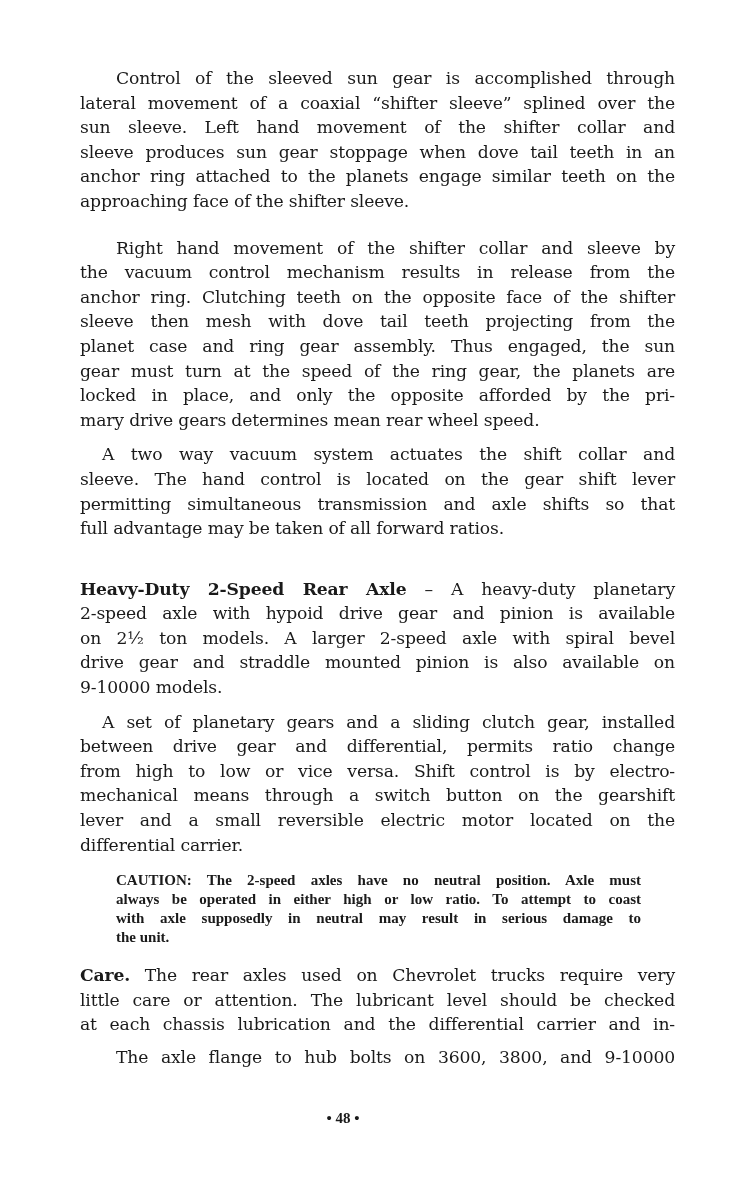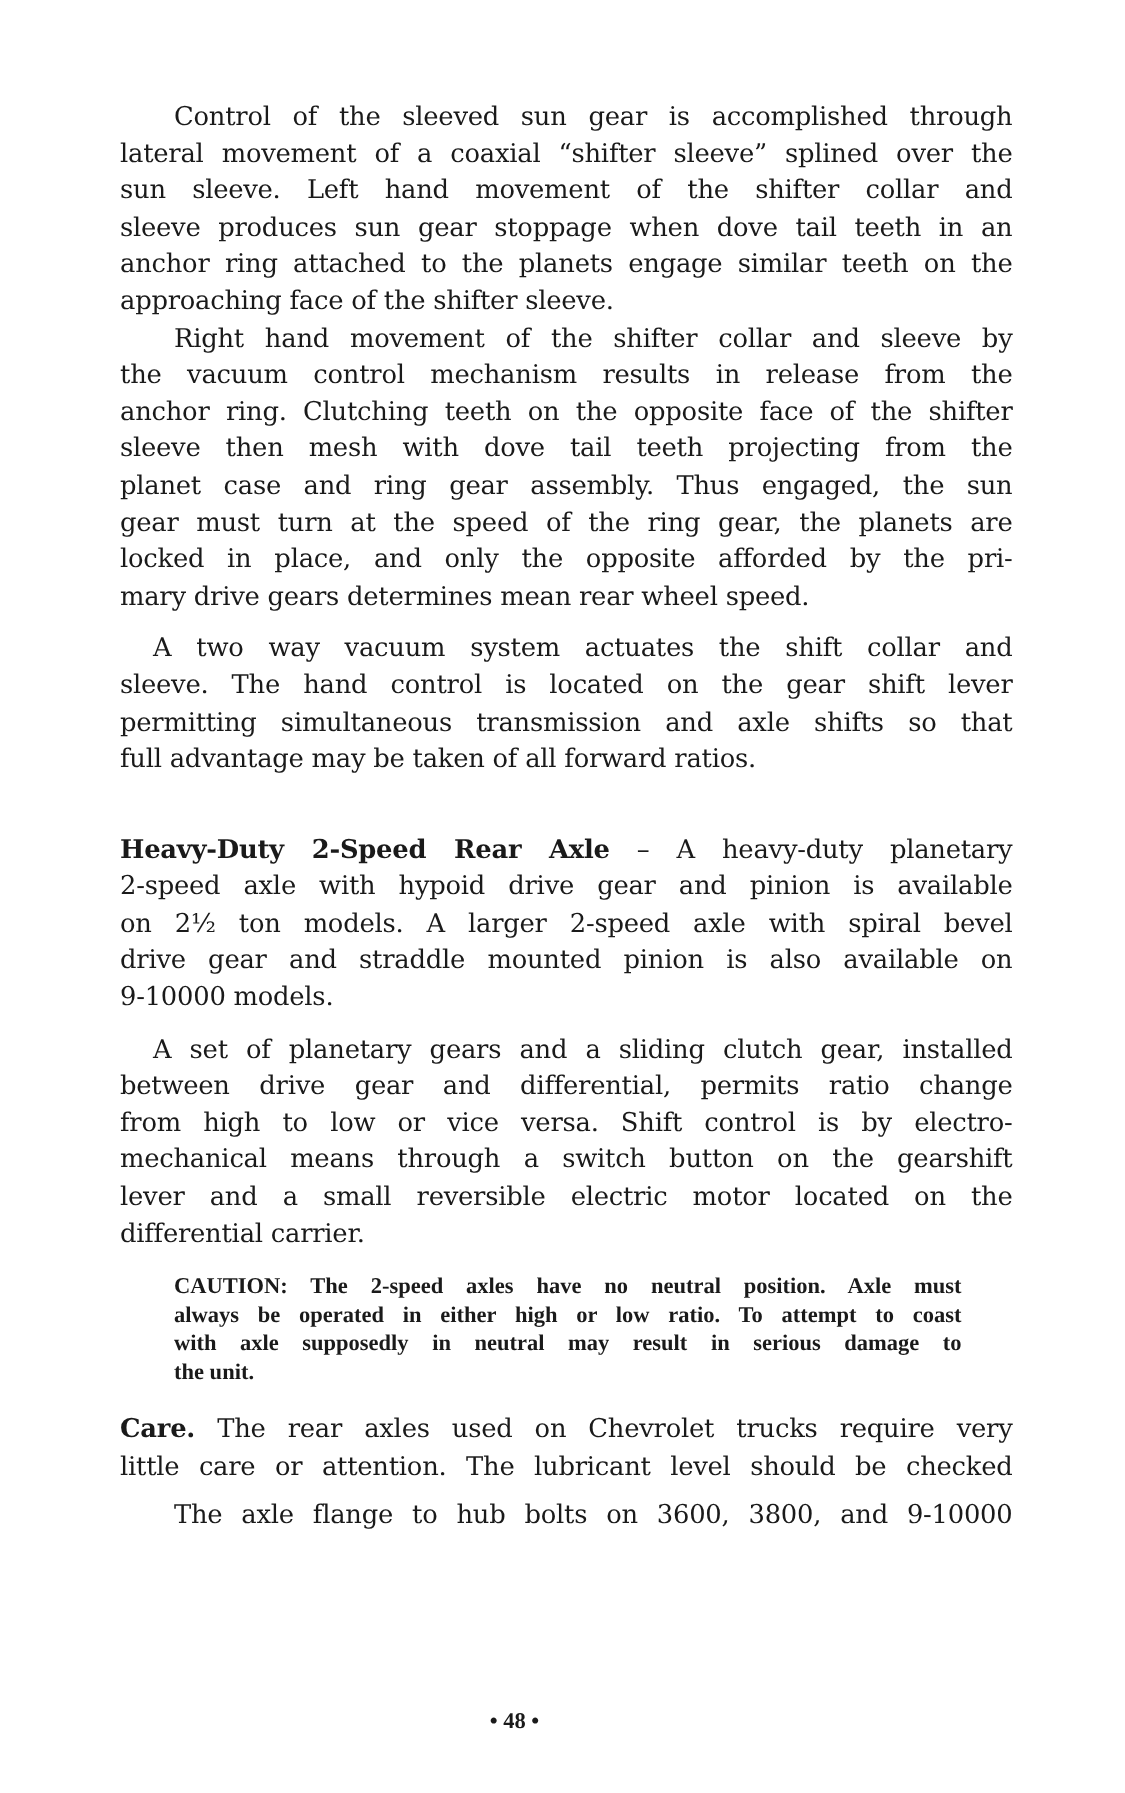--- a/index.html
+++ b/index.html
@@ -37,21 +37,21 @@
     }
     .line.last {
       text-align-last: left;
     }
     .line.indent {
       padding-left: 36px;
     }
     .line.indent-small {
       padding-left: 22px;
     }
-    .p1 { margin-bottom: 0; }
+    .p1 { margin-bottom: 22px; }
     .p2 { margin-bottom: 10px; }
     .p3 { margin-bottom: 36px; }
     .p4 { margin-bottom: 10px; }
     .p5 { margin-bottom: 14px; }
     .caution {
       margin-left: 36px;
       width: 525px;
       margin-bottom: 16px;
     }
     .caution .cline {
@@ -65,21 +65,21 @@
       text-align-last: justify;
       white-space: nowrap;
     }
     .caution .cline.last { text-align-last: left; }
     .bold { font-weight: bold; }
     .p6 { margin-bottom: 8px; }
     .page-number {
       position: absolute;
       left: 0;
       width: 686px;
-      top: 1140px;
+      top: 1110px;
       text-align: center;
       font-family: "Liberation Serif", serif;
       font-weight: bold;
       font-size: 15px;
       color: #1a1a1a;
     }
   </style>
 </head>
 <body>
 
@@ -132,20 +132,21 @@
   <div class="caution">
     <span class="cline"><span>CAUTION:</span> <span>The 2-speed axles have no neutral position. Axle must</span></span>
     <span class="cline">always be operated in either high or low ratio. To attempt to coast</span>
     <span class="cline">with axle supposedly in neutral may result in serious damage to</span>
     <span class="cline last">the unit.</span>
   </div>
 
   <div class="para p6">
     <span class="line"><span class="bold">Care.</span> <span>The rear axles used on Chevrolet trucks require very</span></span>
     <span class="line">little care or attention. The lubricant level should be checked</span>
+    <span class="line">at each chassis lubrication and the differential carrier and in-</span>
   </div>
 
   <div class="para">
     <span class="line indent">The axle flange to hub bolts on 3600, 3800, and 9-10000</span>
   </div>
 
 </div>
 
 <div class="page-number">• 48 •</div>
 

